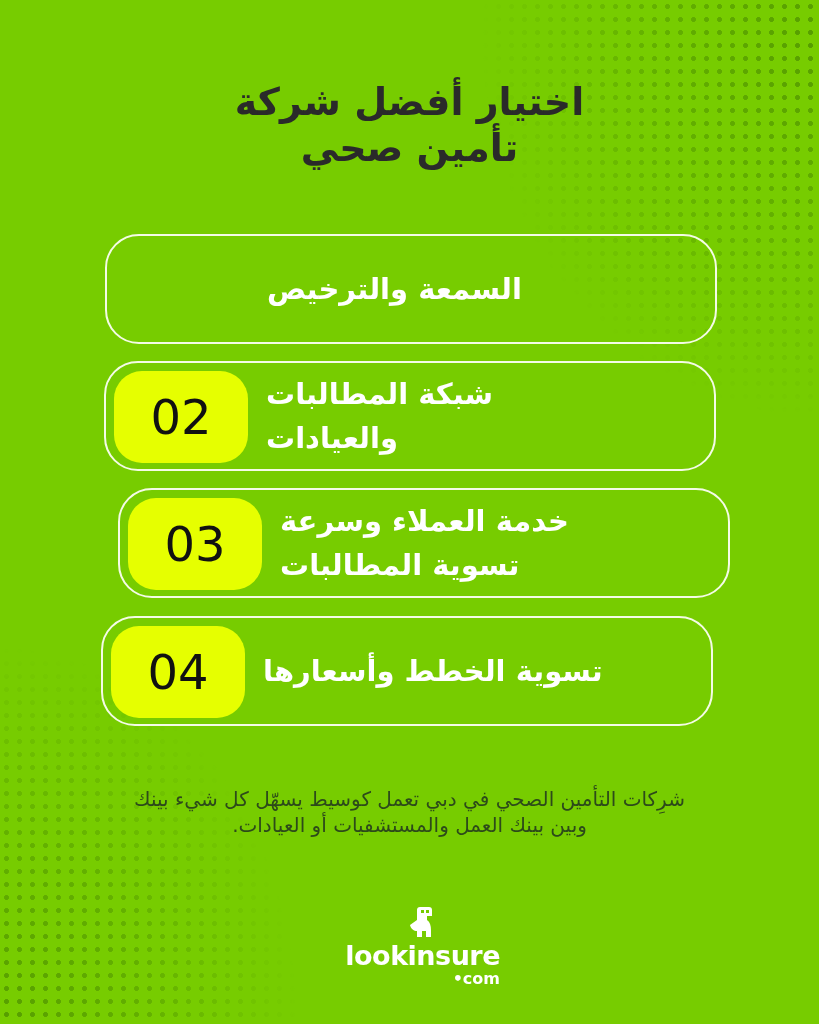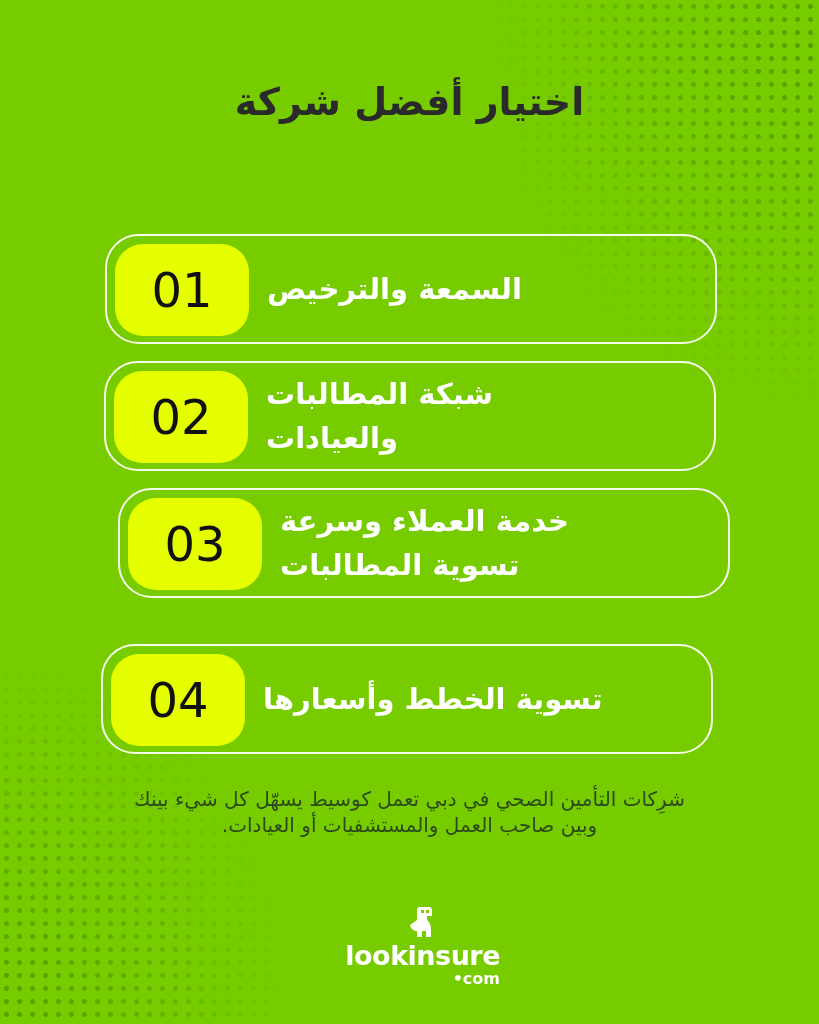--- a/index.html
+++ b/index.html
@@ -57,53 +57,53 @@
   .logo-sub { display: block; font-size: 16px; font-weight: bold; line-height: 16px; }
 </style>
 </head>
 <body>
 
 <div class="dots-tr"></div>
 <div class="dots-bl"></div>
 
 <div class="title">
   <div>اختيار أفضل شركة</div>
+  <div>تأمين صحي</div>
 </div>
 
 <div class="card" style="left:105px; top:234px;">
-  <div class="badge">01</div>
   <div class="card-label">
       <span>السمعة والترخيص</span>
     </div>
 </div>
 
 <div class="card" style="left:104px; top:361px;">
   <div class="badge">02</div>
   <div class="card-label">
       <span style="width:320px; margin-right:auto;">شبكة المطالبات والعيادات</span>
     </div>
 </div>
 
 <div class="card" style="left:102px; top:488px;margin-left:16px;">
   <div class="badge">03</div>
   <div class="card-label">
       <span style="width:330px; margin-right:auto;">خدمة العملاء وسرعة تسوية المطالبات</span>
     </div>
 </div>
 
-<div class="card" style="left:101px; top:644px;">
+<div class="card" style="left:101px; top:616px;">
   <div class="badge">04</div>
   <div class="card-label">
       <span>تسوية الخطط وأسعارها</span>
     </div>
 </div>
 
 <div class="desc">
   <div>شرِكات التأمين الصحي في دبي تعمل كوسيط يسهّل كل شيء بينك</div>
-  <div>وبين صاحب العمل والمستشفيات أو العيادات.</div>
+  <div>وبين بينك العمل والمستشفيات أو العيادات.</div>
 </div>
 
 <div class="logo">
   <svg class="logo-mark" viewBox="0 0 30 34">
     <path d="M12 2 h12 a3 3 0 0 1 3 3 v6 h-5 v4 c3 2 4 6 4 10 v7 h-5 v-6 h-4 v6 h-5 v-6 c-3 0 -6 -2 -7 -6 l7 -5 v-10 a3 3 0 0 1 3 -3 z" fill="#ffffff"></path>
     <rect x="16" y="5" width="3" height="3" fill="#77cc00"></rect>
     <rect x="21" y="5" width="3" height="3" fill="#77cc00"></rect>
   </svg>
   <span class="logo-name">lookinsure</span>
   <span class="logo-sub">•com</span>

